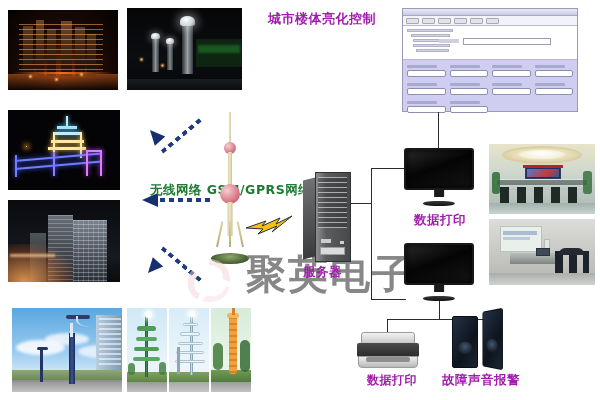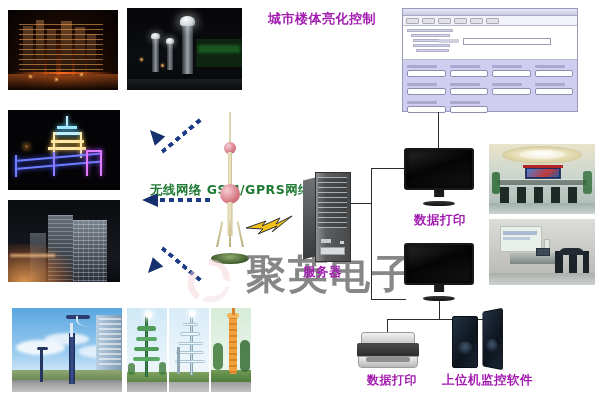--- a/index.html
+++ b/index.html
@@ -363,21 +363,21 @@
     <div class="tray"></div>
   </div>
   <div class="label" style="left:367px; top:372px; font-size:12px;">数据打印</div>
 
   <div class="speaker" style="left:452px; top:316px; width:26px; height:52px;">
     <div class="cone"></div>
   </div>
   <div class="speaker tilt" style="left:481px; top:310px; width:22px; height:58px;">
     <div class="cone"></div>
   </div>
-  <div class="label" style="left:442px; top:372px; font-size:12.5px;">上位机监控软件</div>
+  <div class="label" style="left:442px; top:372px; font-size:12.5px;">故障声音报警</div>
 
   <div class="photo" style="left:489px; top:144px; width:106px; height:70px; background:#cfd9d4;">
     <div style="position:absolute;inset:0;background:linear-gradient(180deg,#e8e3c9 0%,#cfd8cf 40%,#aab6b1 100%);"></div>
     <div style="position:absolute;left:12%;top:3%;width:76%;height:26%;border-radius:50%;
          background:radial-gradient(ellipse at 50% 45%, #fffdf0, #e3d9ae 60%, #c9bd8c);border:2px solid #d8cfa6;"></div>
     <div style="position:absolute;left:28%;top:9%;width:44%;height:13%;border-radius:50%;
          background:radial-gradient(ellipse at 50% 40%, #ffffff, #efe8c8);"></div>
     <div style="position:absolute;left:34%;top:33%;width:34%;height:17%;background:#1b2f6b;border:1px solid #30405c;"></div>
     <div style="position:absolute;left:36%;top:35%;width:30%;height:12%;background:linear-gradient(135deg,#4d7fd6,#c23b3b 60%,#2c5aa0);"></div>
     <div style="position:absolute;left:32%;top:30%;width:38%;height:4%;background:#b02525;"></div>

